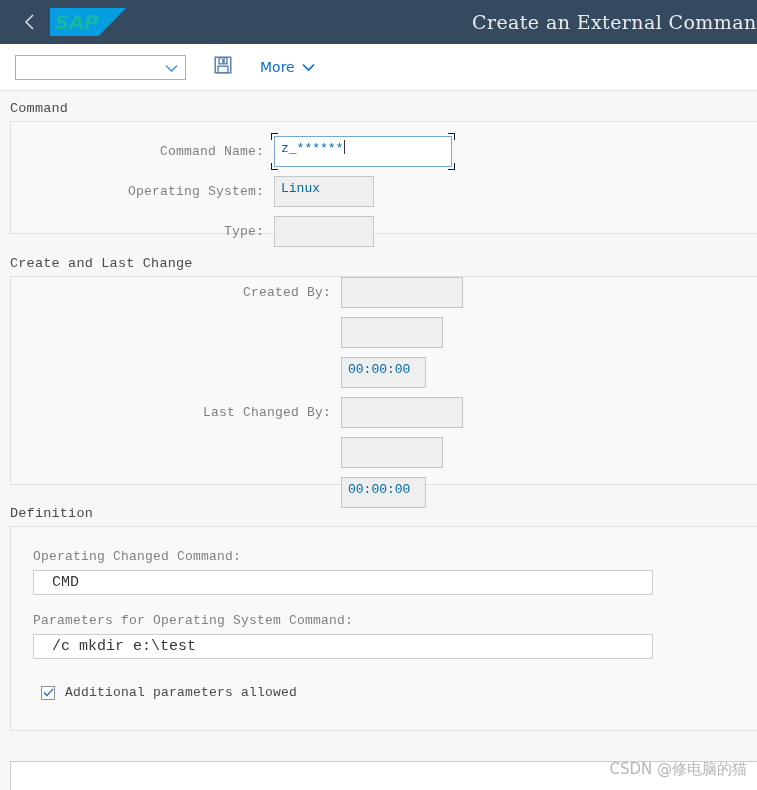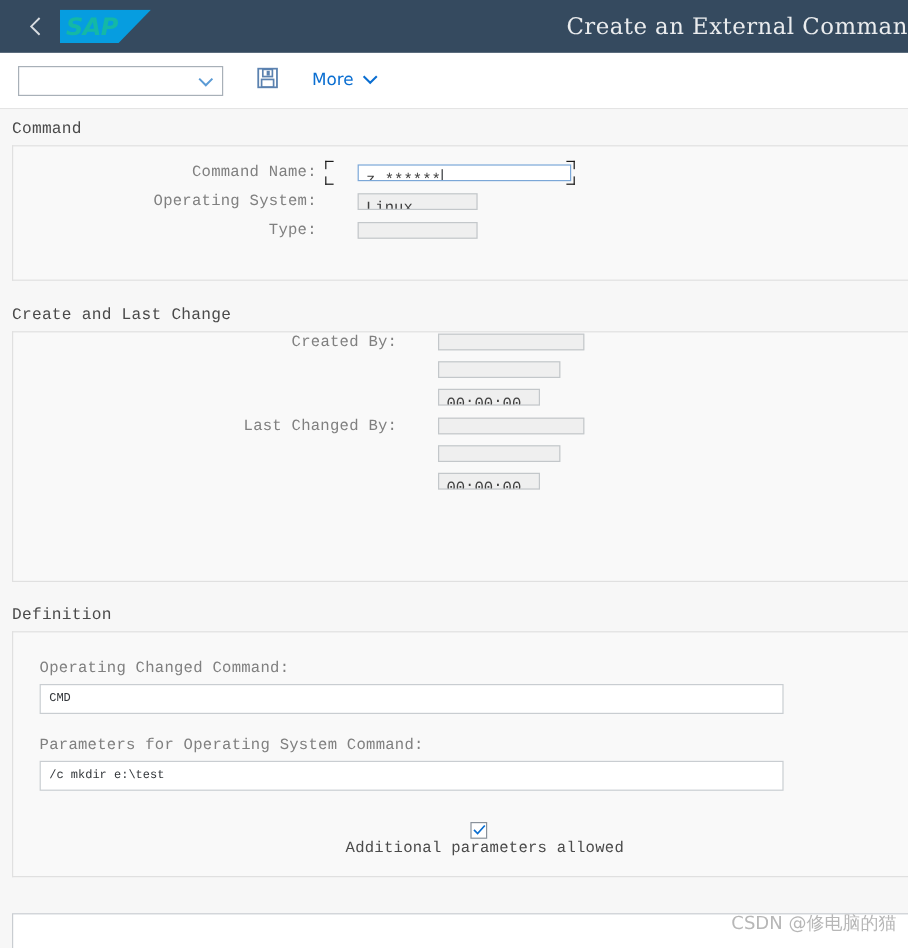--- a/index.html
+++ b/index.html
@@ -154,29 +154,28 @@
     text-align: right;
     padding-right: 10px;
     font-size: 13px;
     color: #808080;
     box-sizing: border-box;
     letter-spacing: 0.2px;
   }
   .finput {
     border: 1px solid #C3C7CA;
     background: #EFEFEF;
-    height: 14px;
+    height: 31px;
     box-sizing: border-box;
     font-size: 13px;
-    color: #404040;
+    color: #0369a1;
     padding: 0 6px;
     line-height: 23px;
     overflow: hidden;
     white-space: nowrap;
-    margin-left: 24px;
   }
 
   
   .focus-wrap {
     position: relative;
     display: inline-block;
   }
   .focus-wrap .finput {
     border: 1px solid #7BA7D7;
     background: #FFFFFF;
@@ -209,36 +208,35 @@
     margin: 0 0 6px 22px;
     letter-spacing: 0.2px;
   }
   .def-input {
     margin-left: 22px;
     width: 620px;
     height: 25px;
     border: 1px solid #C9CDD1;
     background: #FFFFFF;
     box-sizing: border-box;
-    font-size: 10px;
+    font-size: 15px;
     color: #32363A;
     line-height: 23px;
-    padding: 0 7px;
+    padding: 0 18px;
     margin-bottom: 18px;
     white-space: nowrap;
     overflow: hidden;
   }
   .cb-row {
     display: flex;
     align-items: center;
     margin-left: 30px;
     margin-top: 26px;
     margin-bottom: 10px;
     cursor: pointer;
-    flex-direction: column;
   }
   .cb-box {
     width: 14px;
     height: 14px;
     border: 1px solid #89919A;
     background: #FFFFFF;
     display: flex;
     align-items: center;
     justify-content: center;
     box-sizing: border-box;

